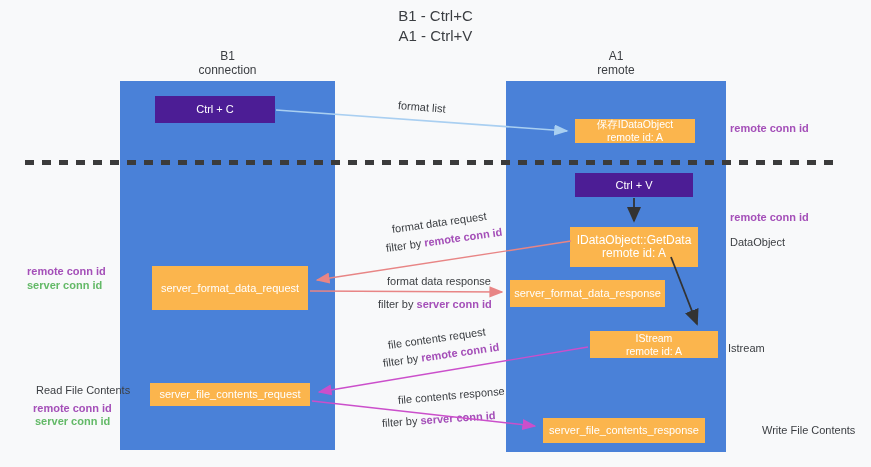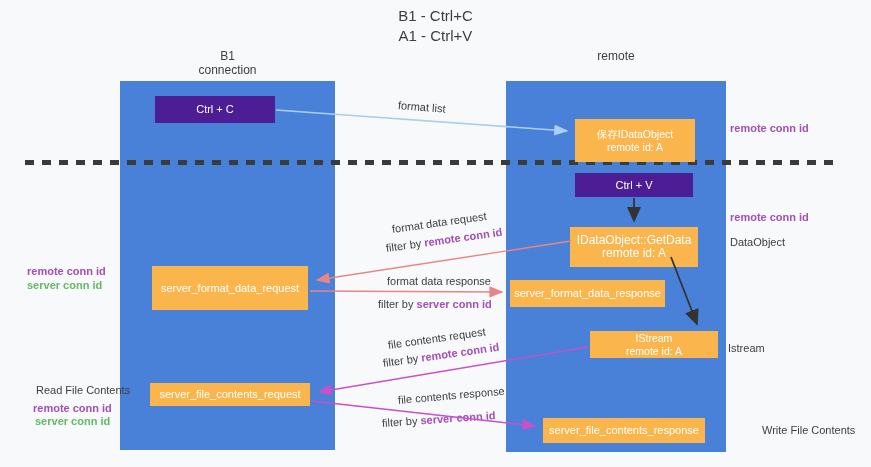--- a/index.html
+++ b/index.html
@@ -23,21 +23,21 @@
   #lane-right{left:506px;top:81px;width:220px;height:371px;}
   
   #divider{left:25px;top:160px;width:810px;height:5px;
     background:repeating-linear-gradient(90deg,#3b3b3b 0 9px,transparent 9px 17px);}
   
   .node{display:flex;flex-direction:column;align-items:center;justify-content:center;
     color:#ffffff;font-size:11px;line-height:13px;text-align:center;white-space:nowrap;}
   .green{background:#4c1d95;}
   .orange{background:#fbb54d;}
   #node-ctrl-c{left:155px;top:96px;width:120px;height:27px;}
-  #node-save-idataobject{left:575px;top:119px;width:120px;height:43px;font-size:10.5px;}
+  #node-save-idataobject{left:575px;top:119px;width:120px;height:24px;font-size:10.5px;}
   #node-ctrl-v{left:575px;top:173px;width:118px;height:24px;}
   #node-getdata{left:570px;top:227px;width:128px;height:40px;font-size:12px;}
   #node-format-request{left:152px;top:266px;width:156px;height:44px;}
   #node-format-response{left:510px;top:280px;width:155px;height:27px;}
   #node-istream{left:590px;top:331px;width:128px;height:27px;font-size:10.5px;}
   #node-file-request{left:150px;top:383px;width:160px;height:23px;}
   #node-file-response{left:543px;top:418px;width:162px;height:25px;}
   
   .side-label{font-size:11px;white-space:nowrap;}
   .purple{color:#a44fb8;font-weight:bold;}
@@ -73,20 +73,21 @@
 <div class="abs" id="title">
   <div>B1 - Ctrl+C</div>
   <div>A1 - Ctrl+V</div>
 </div>
 
 <div class="abs lane-header" id="lane-header-left">
   <div>B1</div>
   <div>connection</div>
 </div>
 <div class="abs lane-header" id="lane-header-right">
+  <div>A1</div>
   <div>remote</div>
 </div>
 
 <div class="abs lane" id="lane-left"></div>
 <div class="abs lane" id="lane-right"></div>
 
 <div class="abs" id="divider"></div>
 
 <div class="abs node green" id="node-ctrl-c">
   <span>Ctrl + C</span>

